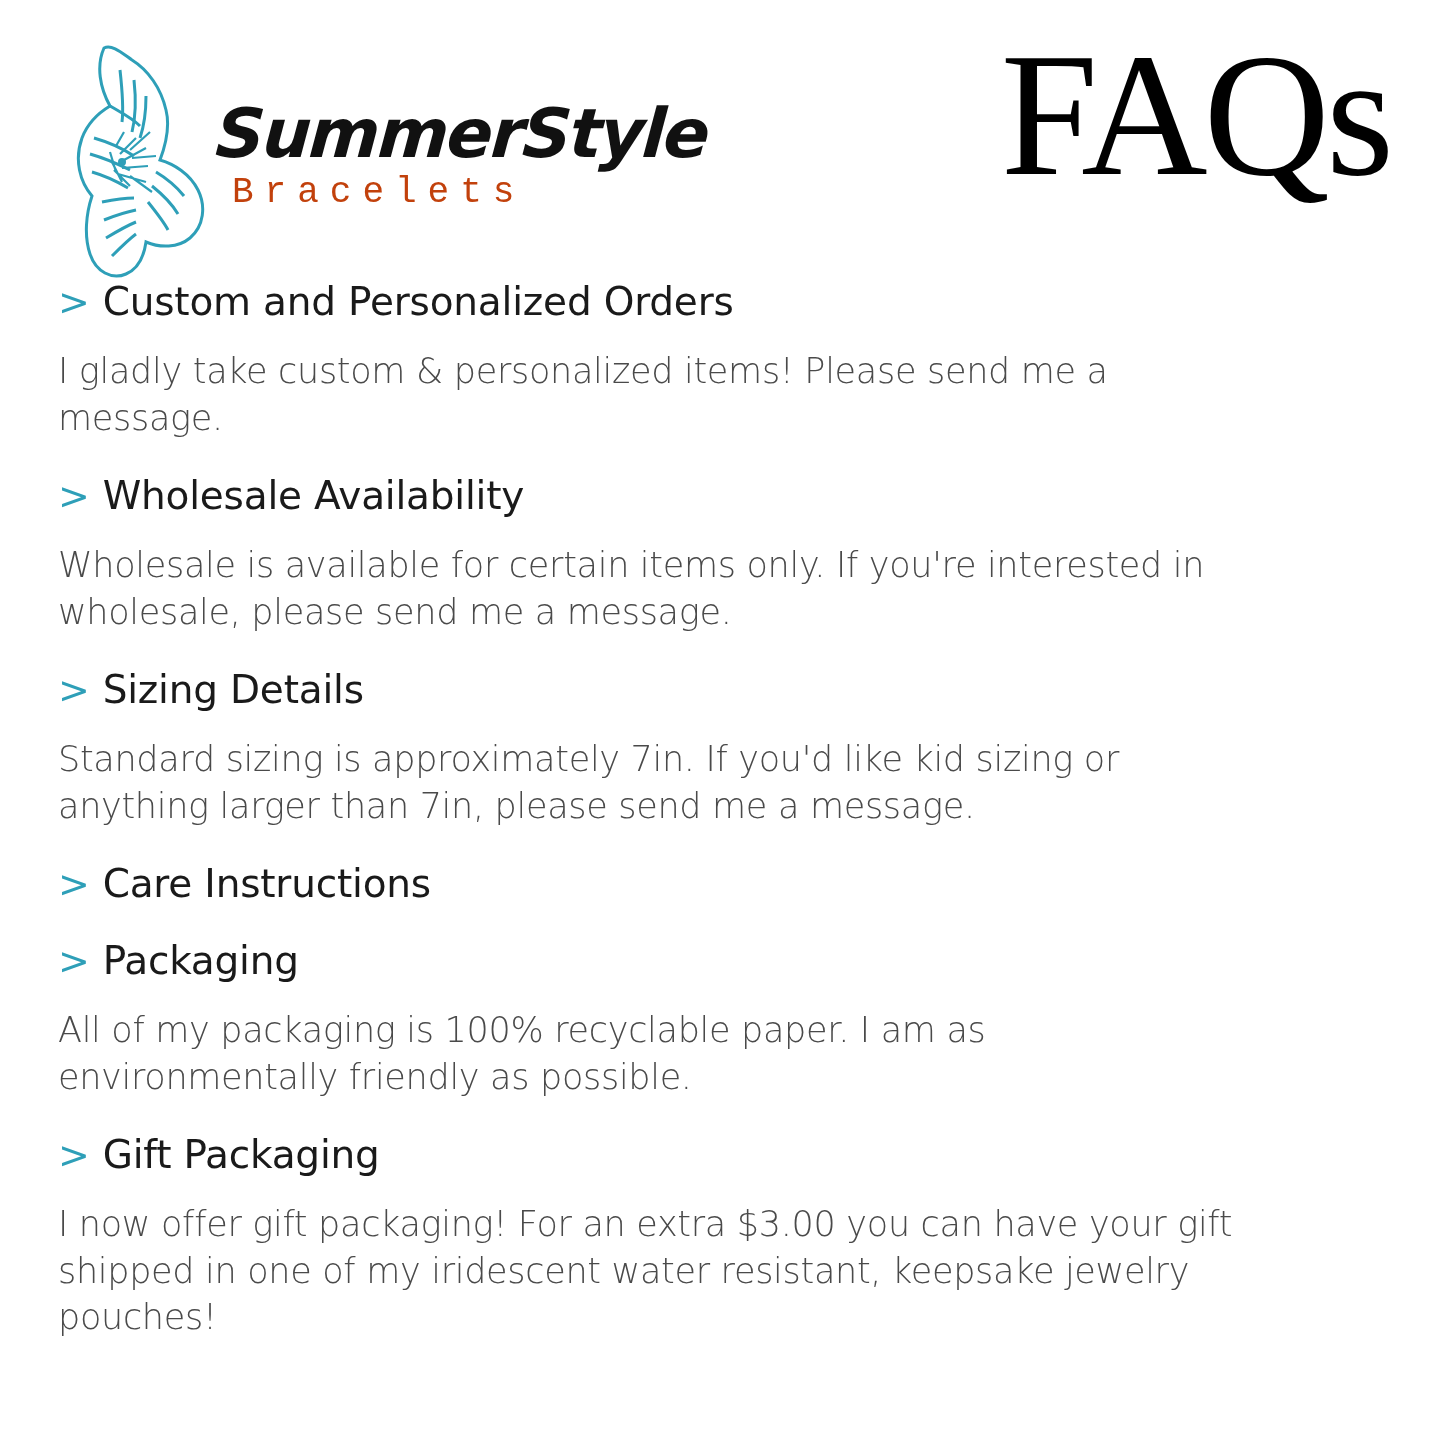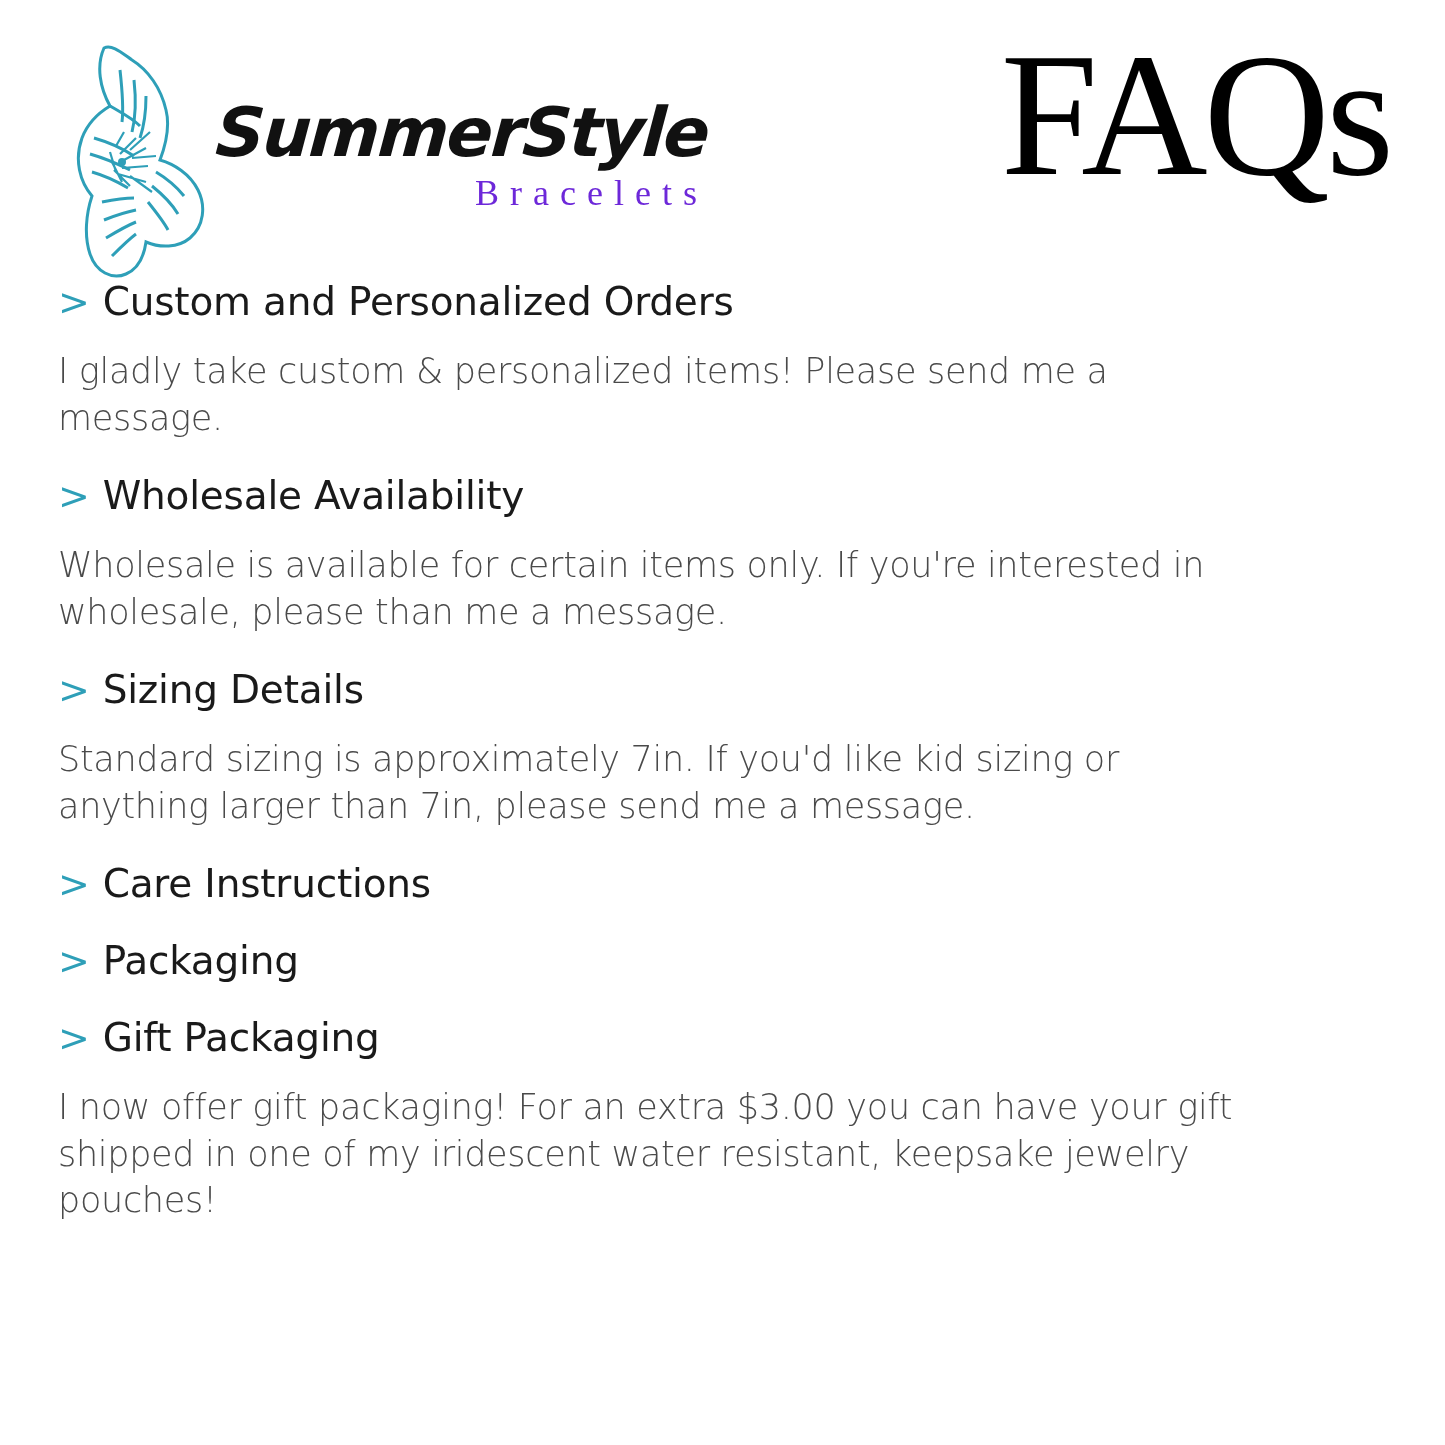--- a/index.html
+++ b/index.html
@@ -50,25 +50,25 @@
     font-family: "DejaVu Sans", sans-serif;
     font-weight: bold;
     font-size: 68px;
     letter-spacing: -2px;
     color: #111111;
     line-height: 0.95;
     font-style: italic;
     transform: skewX(-4deg);
   }
   .brand-sub {
-    font-family: Liberation Serif, serif;
+    font-family: Liberation Mono, monospace;
     font-size: 36px;
     letter-spacing: 11px;
-    color: #6d28d9;
-    text-align: right;
+    color: #c2410c;
+    text-align: left;
     margin-top: 6px;
     padding-left: 16px;
   }
   .faq-title {
     position: absolute;
     right: 55px;
     top: 28px;
     font-family: Liberation Serif, serif;
     font-size: 175px;
     line-height: 1;
@@ -166,21 +166,21 @@
         <span>Custom and Personalized Orders</span>
       </div>
       <div class="faq-a">I gladly take custom &amp; personalized items! Please send me a message.</div>
     </div>
 
     <div class="faq-item">
       <div class="faq-q">
         <span class="chevron">&gt;</span>
         <span>Wholesale Availability</span>
       </div>
-      <div class="faq-a">Wholesale is available for certain items only. If you're interested in wholesale, please than me a message.</div>
+      <div class="faq-a">Wholesale is available for certain items only. If you're interested in wholesale, please send me a message.</div>
     </div>
 
     <div class="faq-item">
       <div class="faq-q">
         <span class="chevron">&gt;</span>
         <span>Sizing Details</span>
       </div>
       <div class="faq-a">Standard sizing is approximately 7in. If you'd like kid sizing or anything larger than 7in, please send me a message.</div>
     </div>
 
@@ -189,20 +189,21 @@
         <span class="chevron">&gt;</span>
         <span>Care Instructions</span>
       </div>
     </div>
 
     <div class="faq-item">
       <div class="faq-q">
         <span class="chevron">&gt;</span>
         <span>Packaging</span>
       </div>
+      <div class="faq-a">All of my packaging is 100% recyclable paper. I am as environmentally friendly as possible.</div>
     </div>
 
     <div class="faq-item">
       <div class="faq-q">
         <span class="chevron">&gt;</span>
         <span>Gift Packaging</span>
       </div>
       <div class="faq-a">I now offer gift packaging! For an extra $3.00 you can have your gift shipped in one of my iridescent water resistant, keepsake jewelry pouches!</div>
     </div>
 

